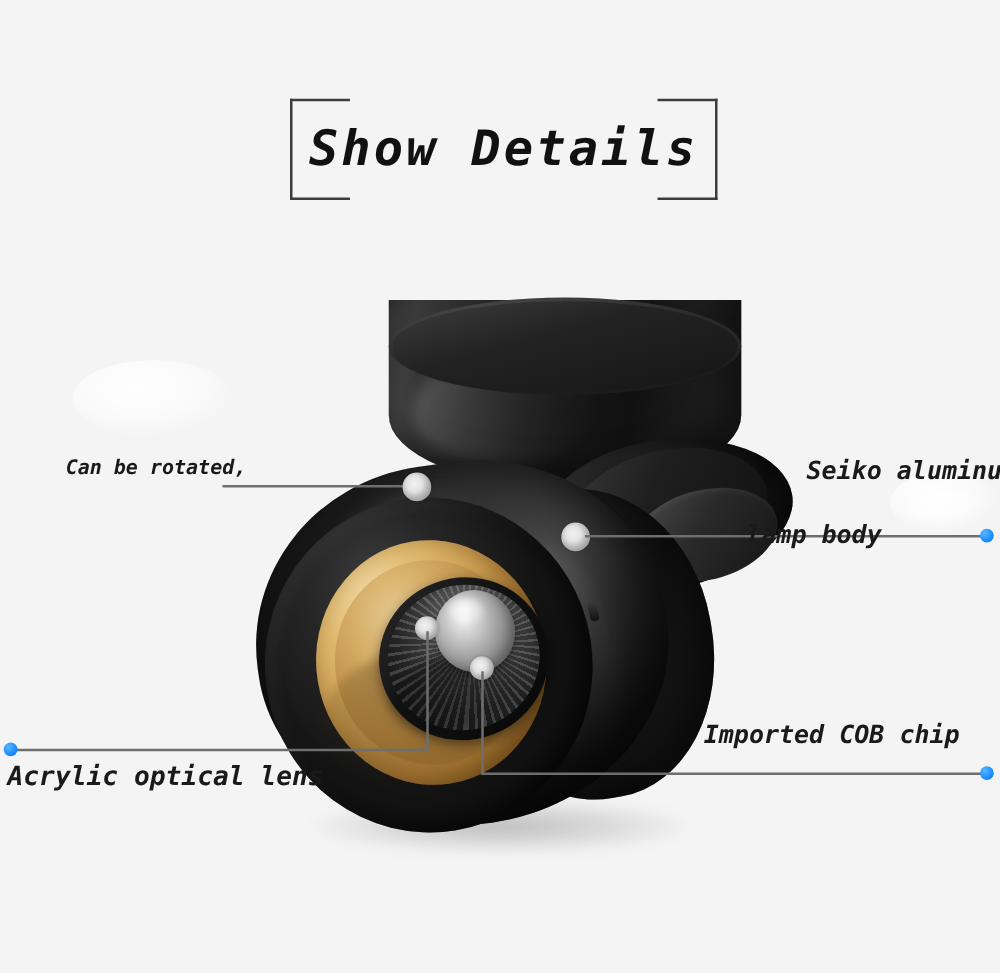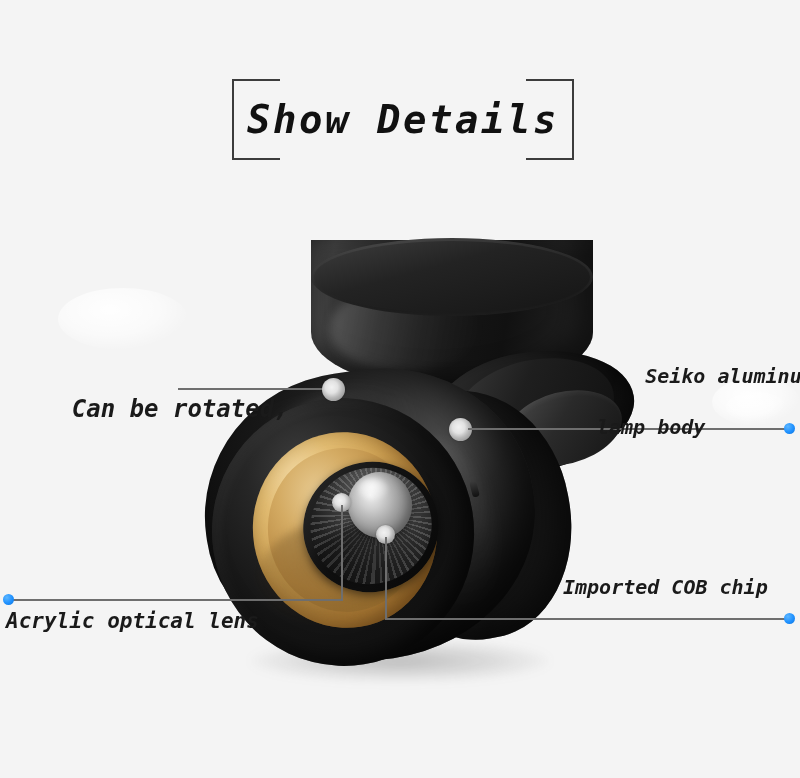--- a/index.html
+++ b/index.html
@@ -25,21 +25,21 @@
   .brk.right{right:0;top:0;border-right:2px solid #3c3c3c;border-top:2px solid #3c3c3c;border-bottom:2px solid #3c3c3c;}
   .title-text{
     position:absolute;left:0;top:0;width:342px;height:81px;
     display:flex;align-items:center;justify-content:center;
     font-size:39px;font-weight:bold;font-style:italic;
     letter-spacing:2.5px;color:#111;white-space:nowrap;
   }
 
   
   .label{position:absolute;font-style:italic;font-weight:bold;color:#1a1a1a;white-space:pre;line-height:1.28;}
-  .lbl-rotate{left:14px;top:363px;font-size:24px;text-align:center;}
+  .lbl-rotate{left:14px;top:344px;font-size:16px;text-align:center;}
   .lbl-rotate .l2{display:block;padding-left:22px;}
   .lbl-seiko{left:597px;top:338px;font-size:20px;}
   .lbl-seiko .l2{display:block;}
   .lbl-acrylic{left:6px;top:608px;font-size:21px;}
   .lbl-cob{left:563px;top:575px;font-size:20px;}
 
   
   .lead{position:absolute;background:#6e6e6e;}
   .lead.h{height:1.6px;}
   .lead.v{width:1.6px;}

